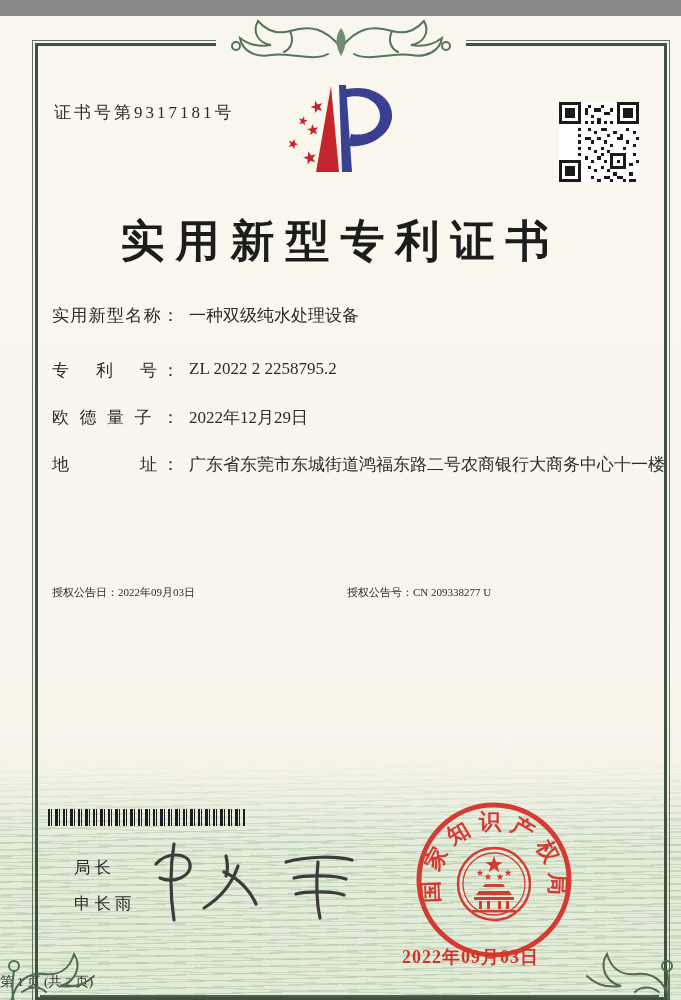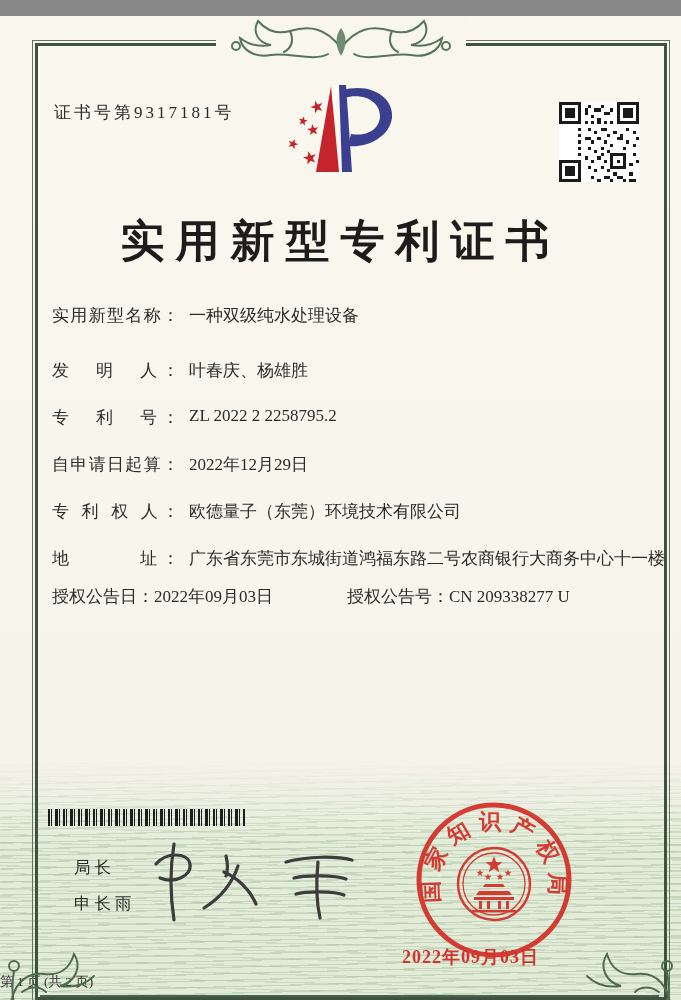--- a/index.html
+++ b/index.html
@@ -35,21 +35,21 @@
   .qr{position:absolute;left:559px;top:86px;width:80px;height:80px;z-index:3;}
   .title{position:absolute;left:0;right:0;top:196px;z-index:3;margin:0;text-align:center;
          font-size:44px;font-weight:bold;letter-spacing:11px;color:#1c1c1c;}
   
   .fields{position:absolute;left:52px;right:38px;top:288px;z-index:3;font-size:17px;}
   .frow{height:24px;margin-bottom:23px;white-space:nowrap;}
   .frow:first-child{margin-bottom:31px;}
   .flabel{display:inline-block;width:127px;text-align:justify;text-align-last:justify;vertical-align:top;}
   .fvalue{margin-left:10px;}
   .frow.addr .fvalue{font-size:17px;letter-spacing:0;}
-  .grant{position:absolute;left:52px;top:569px;right:30px;z-index:3;font-size:17px;white-space:nowrap;}
+  .grant{position:absolute;left:52px;top:569px;right:30px;z-index:3;font-size:11px;white-space:nowrap;}
   .grant .g2{position:absolute;left:295px;top:0;}
   
   .bodytext{position:absolute;left:52px;width:592px;top:606px;z-index:3;
             font-size:15.5px;line-height:22.5px;text-align:justify;}
   .bodytext p{margin:0;text-indent:2em;}
   .barcode{position:absolute;left:48px;top:793px;width:198px;height:17px;z-index:3;
     background:repeating-linear-gradient(90deg,#1c1c1c 0 2px,transparent 2px 3px,#1c1c1c 3px 4px,
       transparent 4px 7px,#1c1c1c 7px 10px,transparent 10px 11px,#1c1c1c 11px 12.5px,transparent 12.5px 15px);}
   
   .signer{position:absolute;left:74px;top:841px;z-index:3;font-size:16.5px;letter-spacing:4px;}
@@ -154,30 +154,24 @@
     </g>
   </svg>
 
   <h1 class="title">实用新型专利证书</h1>
 
   <div class="fields">
     <div class="frow">
       <span class="flabel">实用新型名称：</span><span class="fvalue">一种双级纯水处理设备</span>
     </div>
     <div class="frow">
-      <span class="flabel">发　明　人：</span><span class="fvalue">叶春庆、杨雄胜</span>
+      <span class="flabel">专　利　号：</span><span class="fvalue">ZL 2022 2 2258795.2</span>
     </div>
     <div class="frow">
-      <span class="flabel">专　利　号：</span><span class="fvalue">ZL 2022 2 2258795.2</span>
-    </div>
-    <div class="frow">
-      <span class="flabel">自申请日起算：</span><span class="fvalue">2022年12月29日</span>
-    </div>
-    <div class="frow">
-      <span class="flabel">专 利 权 人：</span><span class="fvalue">欧德量子（东莞）环境技术有限公司</span>
+      <span class="flabel">欧德量子：</span><span class="fvalue">2022年12月29日</span>
     </div>
     <div class="frow addr">
       <span class="flabel">地　　　址：</span><span class="fvalue">广东省东莞市东城街道鸿福东路二号农商银行大商务中心十一楼</span>
     </div>
   </div>
 
   <div class="grant">
     <span>授权公告日：</span><span>2022年09月03日</span>
     <span class="g2">
       <span>授权公告号：</span><span>CN 209338277 U</span>

